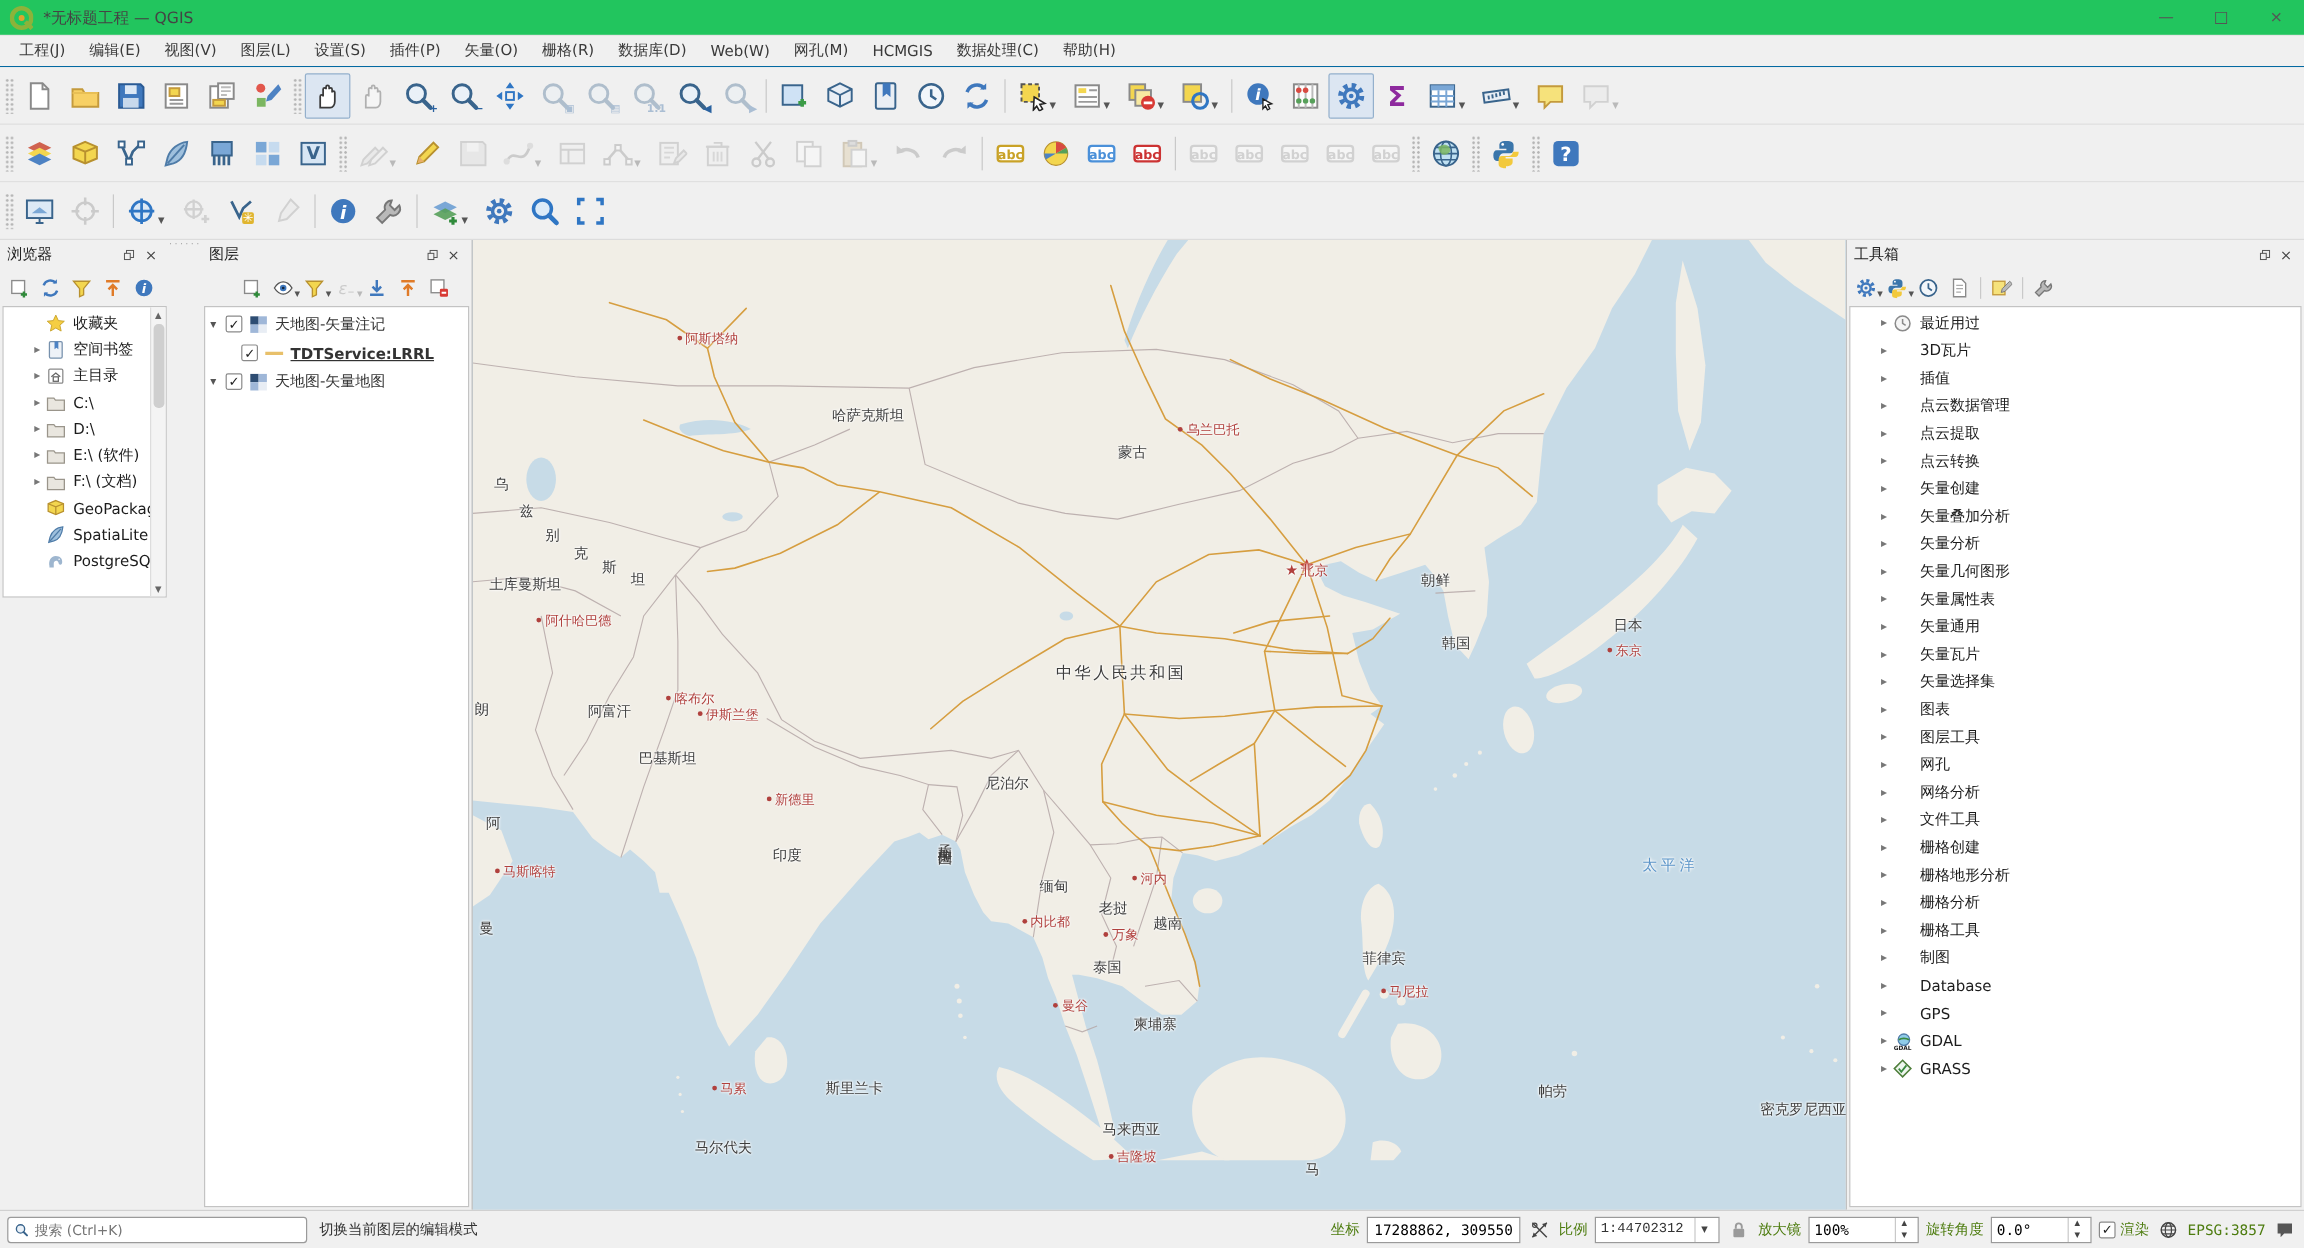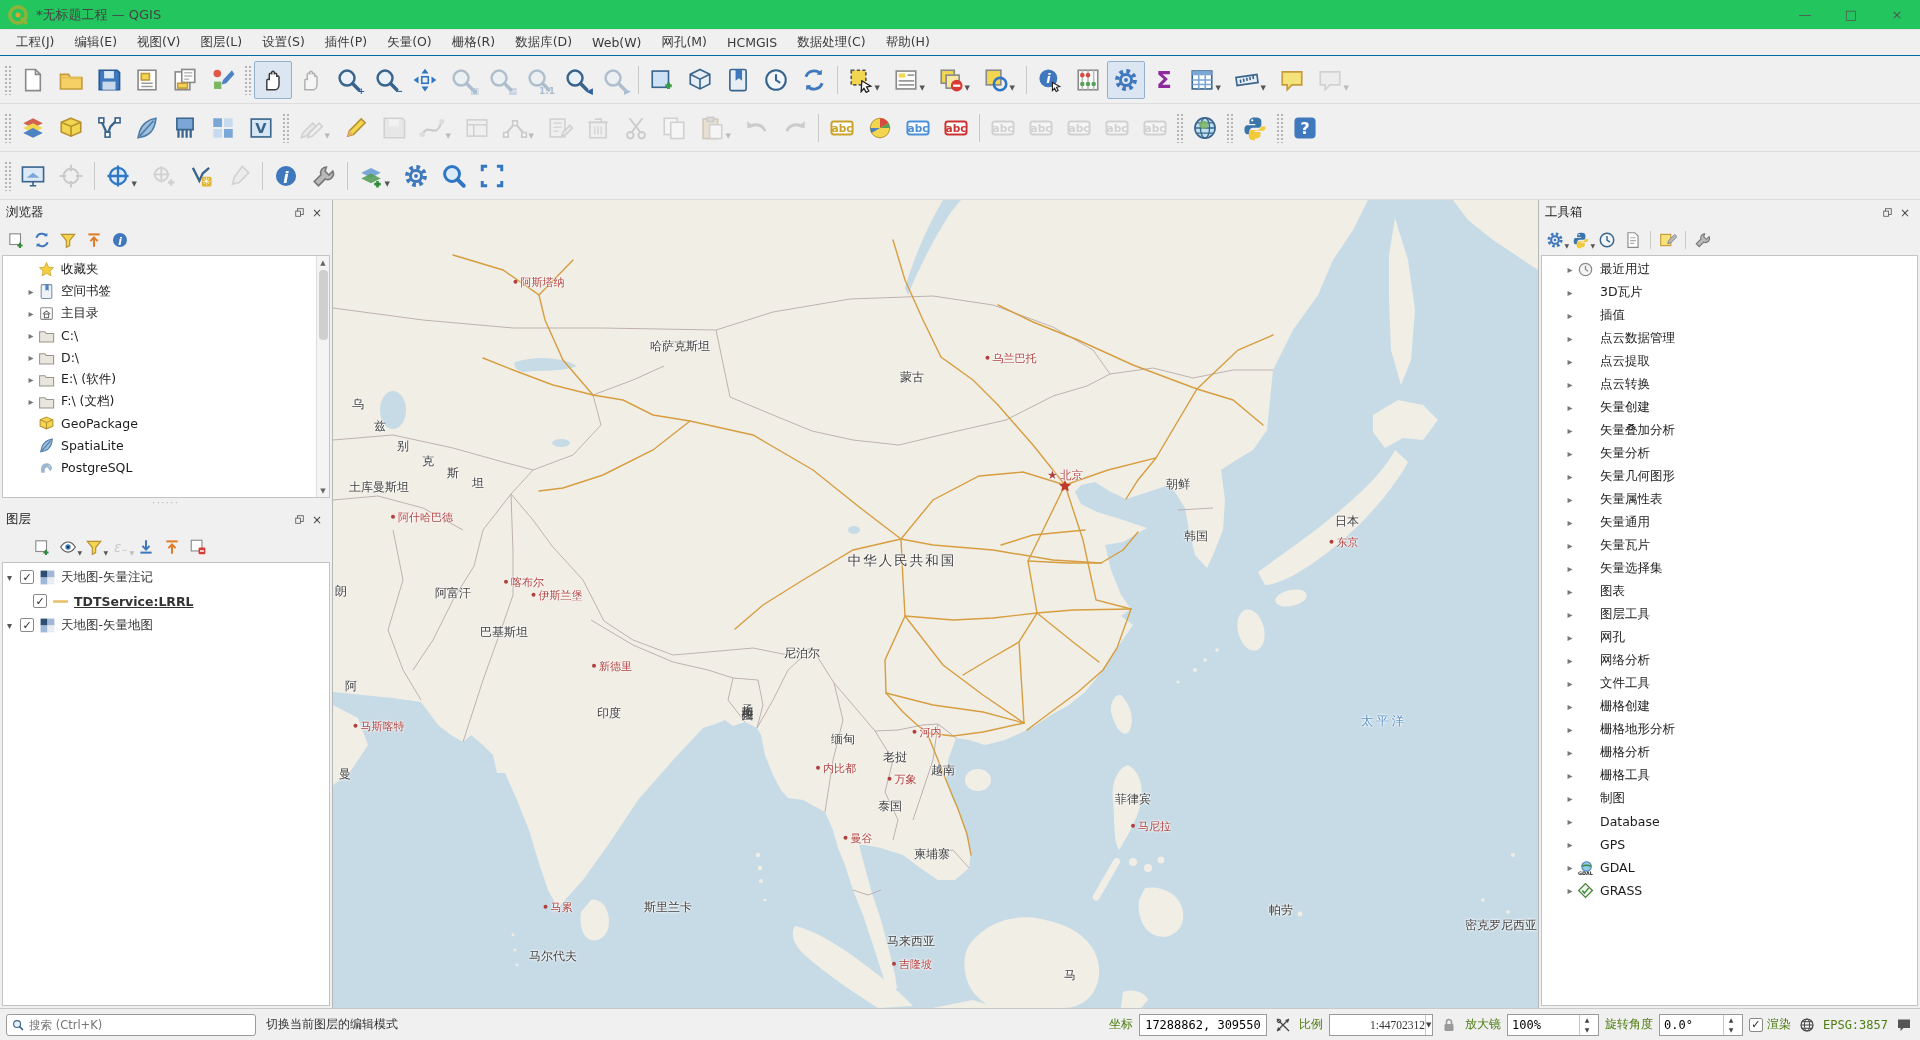--- a/index.html
+++ b/index.html
@@ -24,21 +24,21 @@
   .tbtn { position:relative; width:38px; height:38px; display:flex; align-items:center; justify-content:center; border:1px solid transparent; border-radius:2px; }
   .tbtn .ic { width:26px; height:26px; }
   .tbtn.active { background:#dce6f2; border-color:#94b0cc; }
   .tbtn.disabled { opacity:.35; }
   .tbtn .badge { position:absolute; right:2px; bottom:2px; font-size:9px; font-weight:bold; color:#2a62a0; line-height:1; }
   .tbtn .drop { position:absolute; right:-1px; bottom:6px; font-size:7px; color:#555; }
   .tbtn.hasdrop { margin-right:7px; }
 
   
   .main { display:flex; height:808px; }
-  .leftcol { width:333px; display:flex; flex-direction:column; border-right:1px solid #b6b6b6; background:#f0f0f0; }
+  .leftcol { width:394px; display:flex; flex-direction:row; border-right:1px solid #b6b6b6; background:#f0f0f0; }
   .rightcol { width:382px; border-left:1px solid #b6b6b6; background:#f0f0f0; display:flex; flex-direction:column; }
   .mapwrap { flex:1; position:relative; background:var(--sea); overflow:hidden; }
 
   .panel-header { height:25px; display:flex; align-items:center; padding:0 6px; }
   .panel-header .ptitle { font-size:12.5px; color:#222; }
   .panel-header .spacer { flex:1; }
   .phbtn { width:18px; height:16px; display:flex; align-items:center; justify-content:center; color:#444; }
   .phbtn svg { width:11px; height:11px; }
 
   .panel-toolbar { height:30px; display:flex; align-items:center; padding:0 4px; gap:2px; }
@@ -93,21 +93,21 @@
   .statusbar { height:32px; background:#f0f0f0; border-top:1px solid #c9c9c9; display:flex; align-items:center; padding:0 6px; gap:6px; }
   .sb-search { width:250px; height:22px; background:#fff; border:1px solid #9a9a9a; border-radius:3px; display:flex; align-items:center; padding:0 5px; }
   .sb-search svg { width:12px; height:12px; margin-right:5px; }
   .sb-search input { border:none; outline:none; flex:1; font-size:11.5px; font-family:inherit; background:transparent; }
   .sb-msg { font-size:12px; color:#333; margin-left:4px; }
   .sb-spacer { flex:1; }
   .sb-label { font-size:12px; color:#4d7c0f; }
   .sb-box { height:22px; background:#fff; border:1px solid #9a9a9a; display:flex; align-items:center; padding:0 4px; }
   .sb-box input { border:none; outline:none; font-size:12px; font-family:"DejaVu Sans Mono","Liberation Mono",monospace; text-align:center; background:transparent; }
   .sb-combo { width:104px; }
-  .sb-combo .cval { flex:1; font-size:11.5px; font-family:Liberation Serif, serif;margin-left:36px;}
+  .sb-combo .cval { flex:1; font-size:11.5px; font-family:Liberation Mono, monospace;}
   .sb-dd { width:16px; height:100%; border-left:1px solid #c9c9c9; display:flex; align-items:center; justify-content:center; font-size:7px; color:#444; }
   .spin { display:flex; flex-direction:column; width:15px; height:100%; border-left:1px solid #c9c9c9; }
   .spin span { flex:1; display:flex; align-items:center; justify-content:center; font-size:6px; color:#444; }
   .sb-icon { width:20px; height:20px; display:flex; align-items:center; justify-content:center; }
   .sb-icon svg { width:16px; height:16px; }
   .sb-check { display:flex; align-items:center; gap:4px; }
 </style>
 </head>
 <body>
 
@@ -1285,21 +1285,21 @@
         <path d="M686,442 L655,460 630,475"></path>
         <path d="M752,330 L700,335 668,345"></path>
       </g>
 
       <path d="M732,280 l1.8,3.8 4.2,.5 -3.1,2.8 .8,4.1 -3.7,-2 -3.7,2 .8,-4.1 -3.1,-2.8 4.2,-.5 z" fill="#c0392b"></path>
     </svg>
     <div id="map-labels">
         <span class="ml c" style="left: 28.7967%; top: 18.1931%;">哈萨克斯坦</span>
         <span class="ml c" style="left: 48.0498%; top: 22.0297%;">蒙古</span>
         <span class="ml k" style="left: 17.0954%; top: 10.2723%;">阿斯塔纳</span>
-        <span class="ml k" style="left: 53.61%; top: 19.6782%; margin-left: 32px;">乌兰巴托</span>
+        <span class="ml k" style="left: 53.61%; top: 19.6782%;">乌兰巴托</span>
         <span class="ml c big" style="left: 47.2199%; top: 44.802%;">中华人民共和国</span>
         <span class="ml ks" style="left: 60.7469%; top: 34.1584%;">北京</span>
         <span class="ml c" style="left: 70.1245%; top: 35.2723%;">朝鲜</span>
         <span class="ml c" style="left: 71.6183%; top: 41.7079%;">韩国</span>
         <span class="ml c" style="left: 84.1494%; top: 39.8515%;">日本</span>
         <span class="ml k" style="left: 83.9004%; top: 42.4505%;">东京</span>
         <span class="ml c" style="left: 3.81743%; top: 35.6436%;">土库曼斯坦</span>
         <span class="ml k" style="left: 7.38589%; top: 39.3564%;">阿什哈巴德</span>
         <span class="ml ch" style="left: 2.07469%; top: 25.3713%;">乌</span>
         <span class="ml ch" style="left: 3.90041%; top: 28.0941%;">兹</span>

